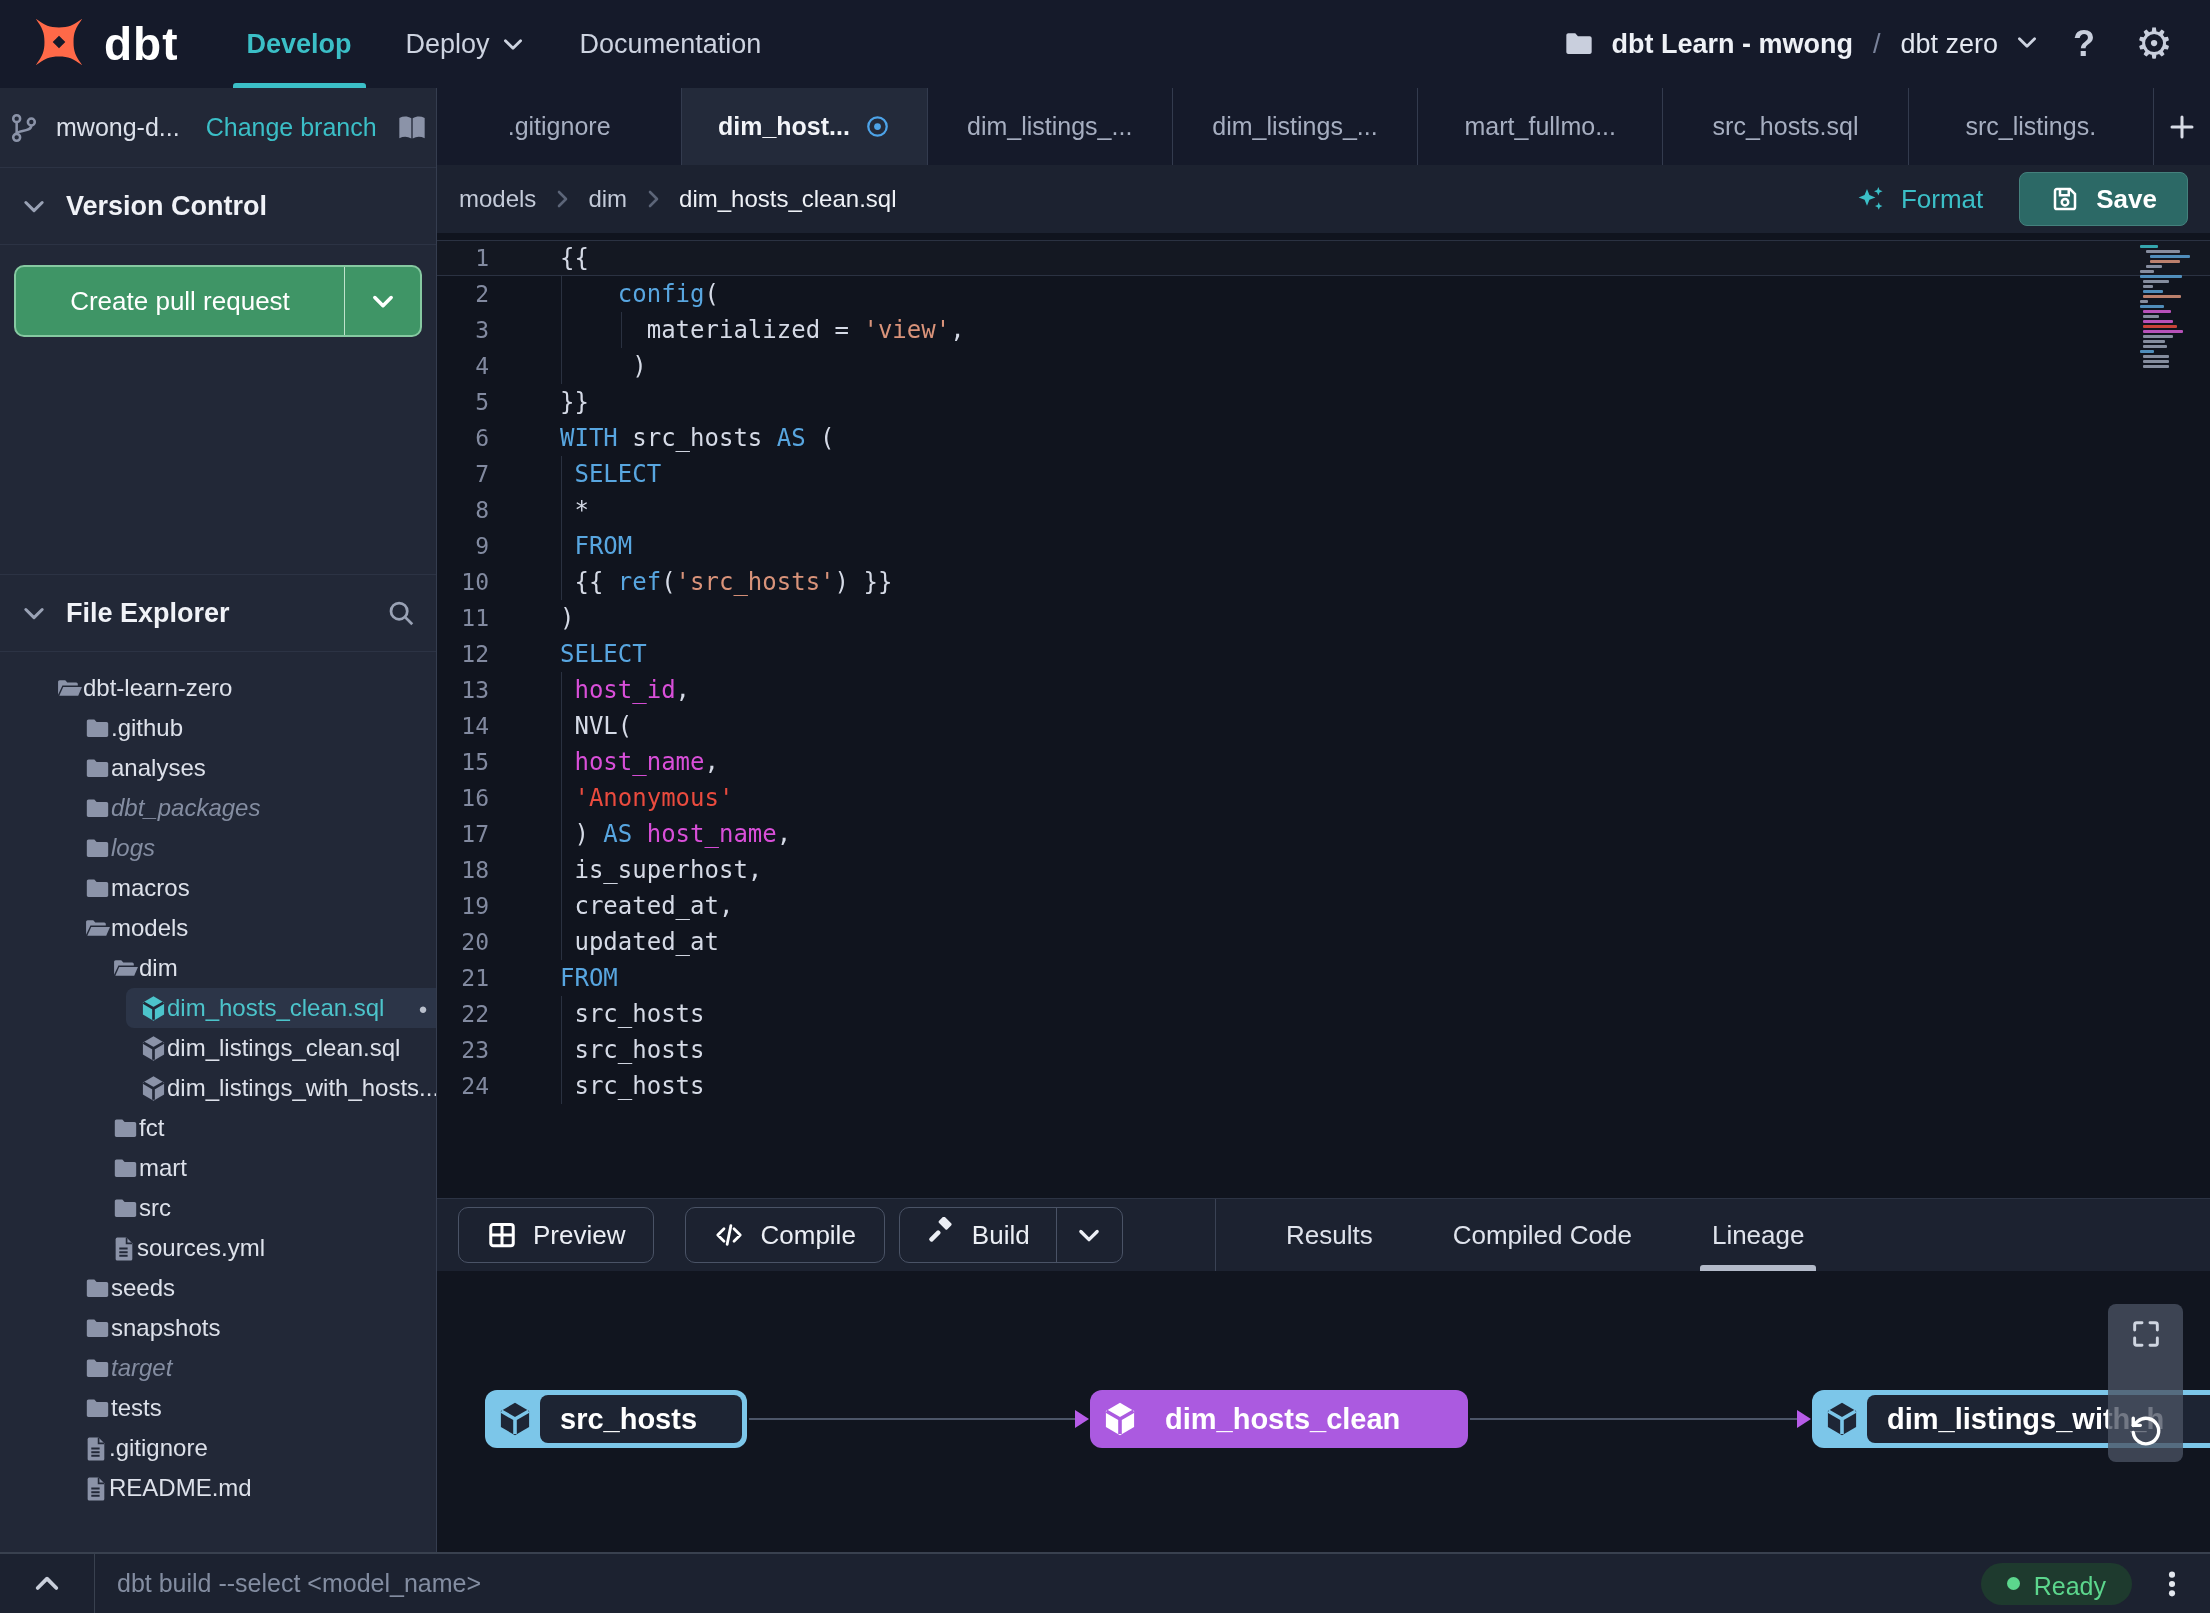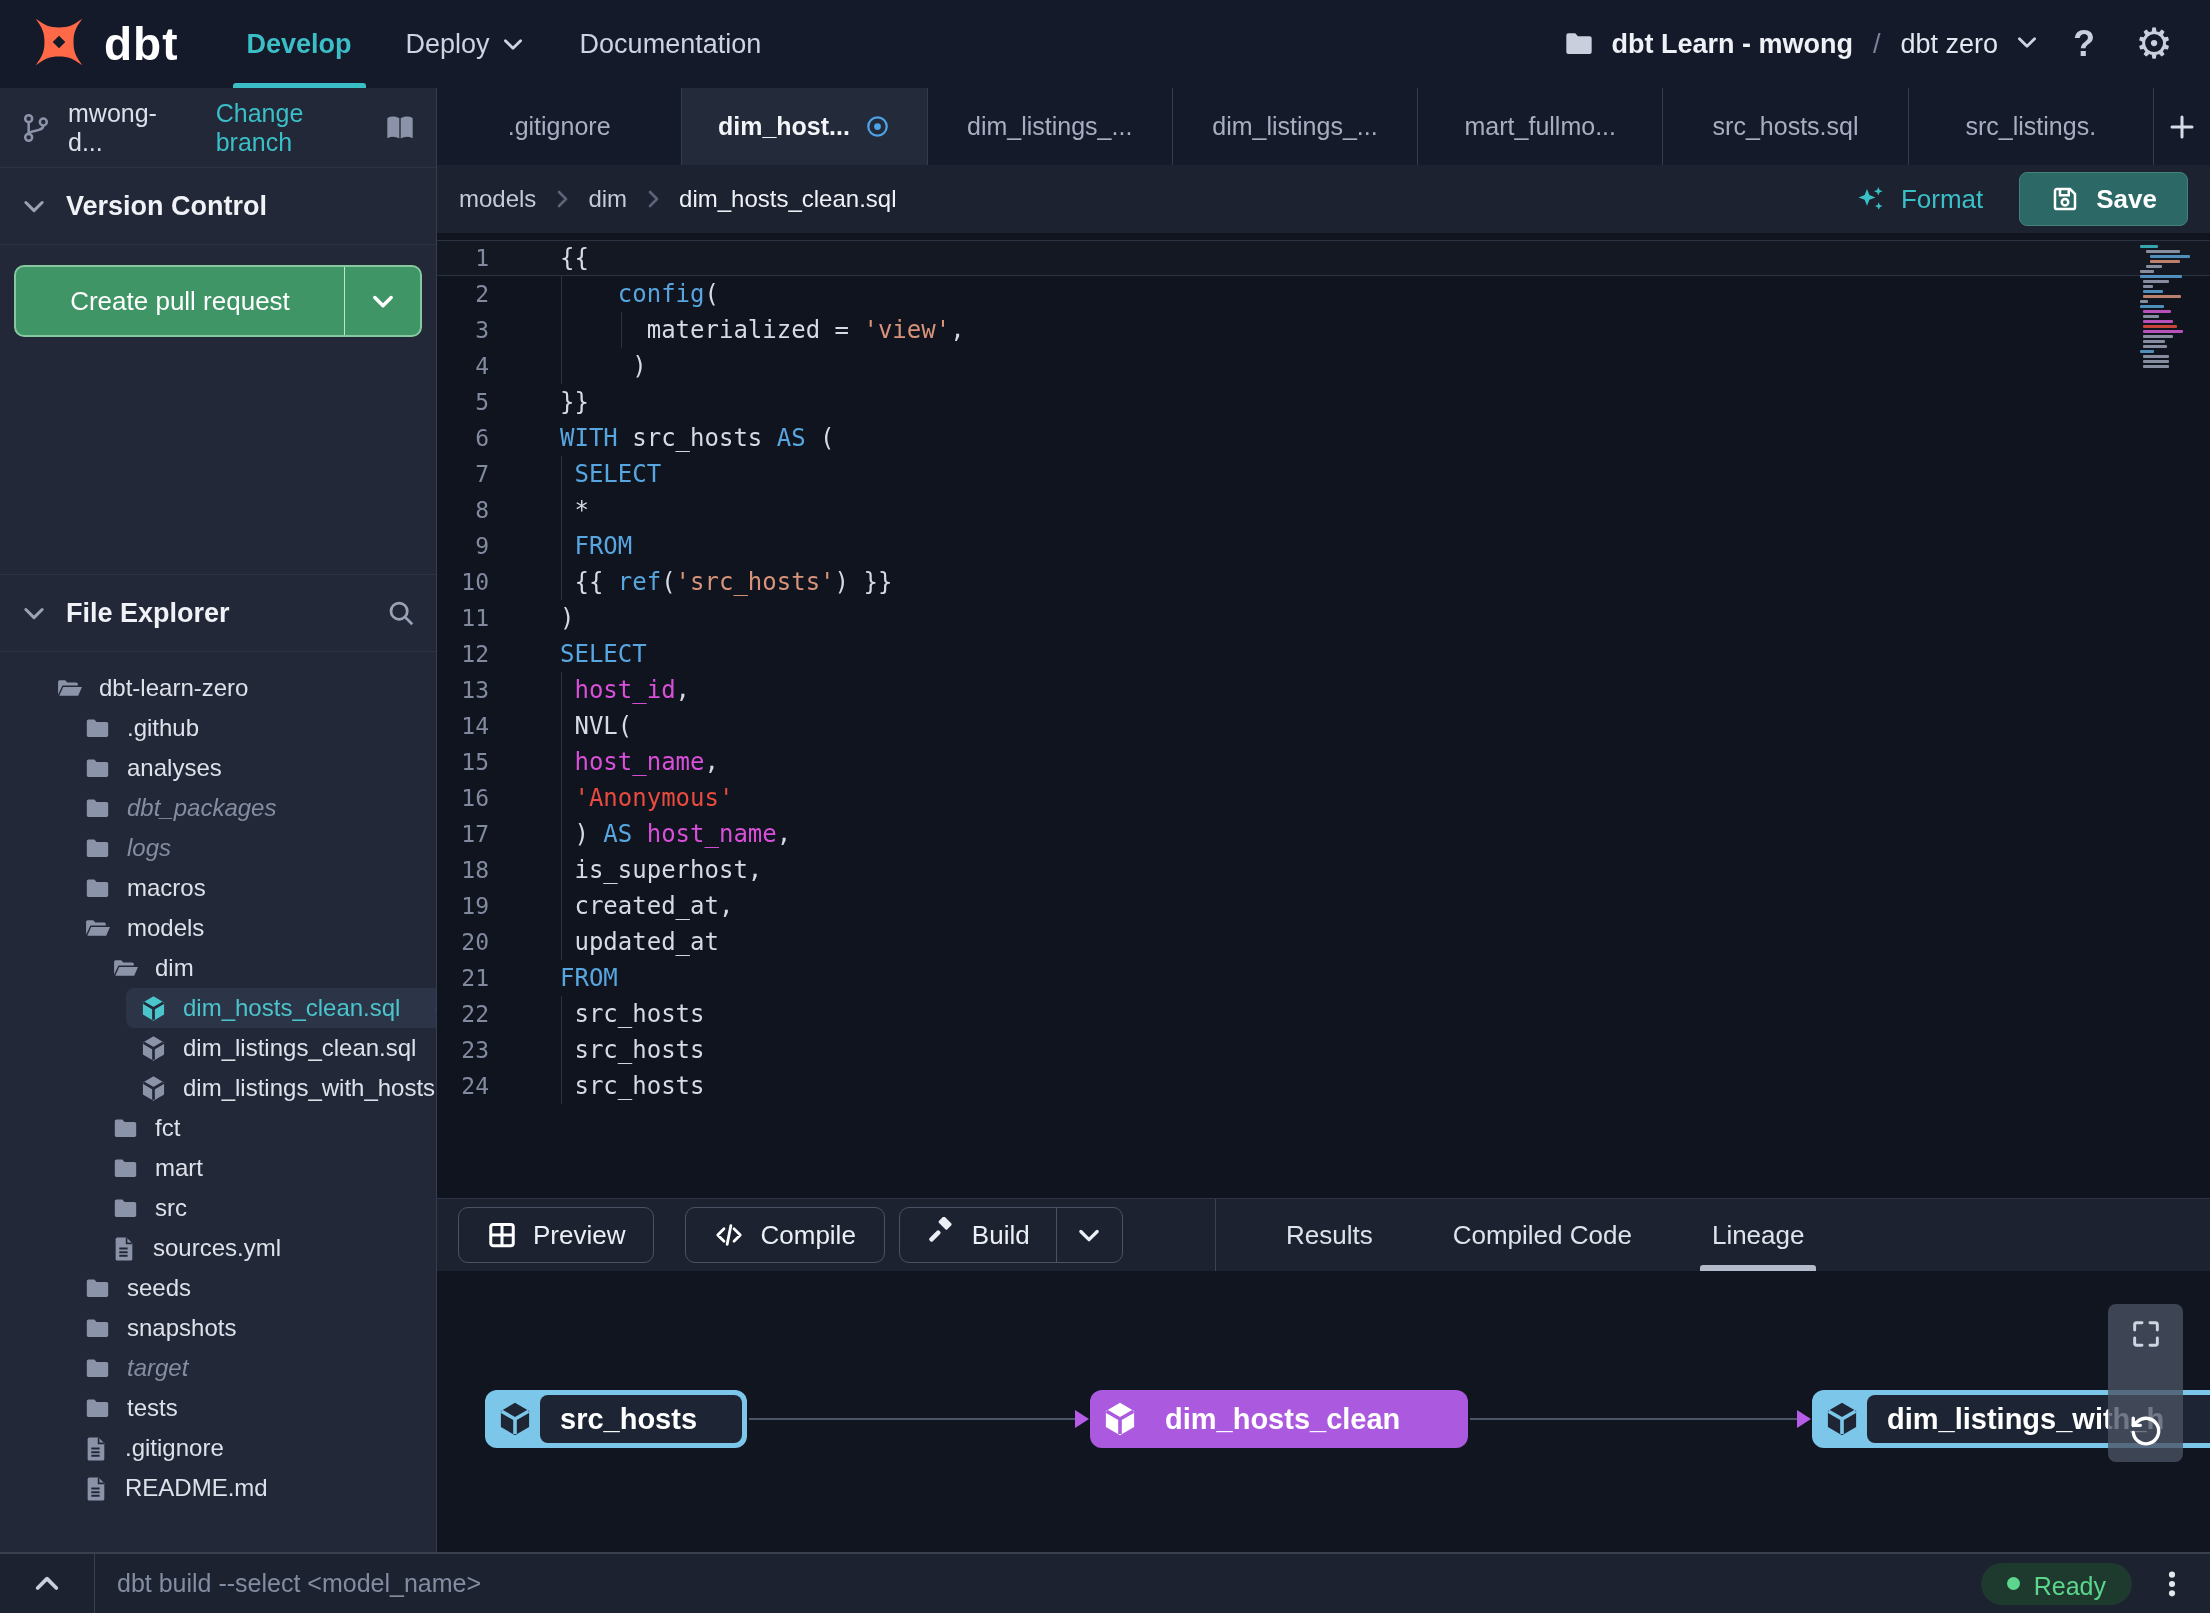--- a/index.html
+++ b/index.html
@@ -30,37 +30,37 @@
   .nav-proj{display:flex;align-items:center;gap:16px;cursor:pointer;}
   .nav-proj .acct{font-size:27px;font-weight:700;color:#eef1f6;}
   .nav-proj .sep{font-size:27px;color:#79829a;margin:0 4px;}
   .nav-proj .proj{font-size:27px;color:#e3e7f0;}
   .icon-btn{display:flex;align-items:center;justify-content:center;width:52px;height:52px;color:#c9cfdd;cursor:pointer;}
   .help-glyph{font-size:36px;font-weight:800;color:#c9cfdd;}
   .gear-glyph{font-size:42px;color:#c9cfdd;line-height:1;}
 
   
   .sidebar{position:absolute;left:0;top:88px;width:437px;height:1464px;background:var(--bg-sidebar);border-right:1px solid var(--divider);z-index:20;overflow:hidden;}
-  .branch-row{height:80px;display:flex;align-items:center;padding:0 20px;border-bottom:1px solid var(--divider-soft);}
+  .branch-row{height:80px;display:flex;align-items:center;padding:0 8px;border-bottom:1px solid var(--divider-soft);}
   .branch-name{font-size:25px;color:#dbe0ea;margin-left:16px;}
   .branch-link{font-size:25px;color:var(--teal);margin-left:26px;cursor:pointer;}
   .branch-row .book{margin-left:auto;color:#8b93a8;cursor:pointer;display:flex;}
   .section-head{height:77px;display:flex;align-items:center;padding:0 20px;border-bottom:1px solid var(--divider-soft);cursor:pointer;}
   .section-head .chev{color:#9aa2b5;display:flex;}
   .section-title{font-size:27px;font-weight:700;color:#f0f2f7;margin-left:18px;}
   .section-head .search{margin-left:auto;color:#9aa2b5;display:flex;cursor:pointer;}
   .vc-body{height:330px;border-bottom:1px solid var(--divider-soft);padding:20px 14px;}
   .pr-btn{display:flex;width:408px;height:72px;border-radius:10px;overflow:hidden;border:2px solid var(--green-border);background:var(--green);cursor:pointer;}
   .pr-btn .pr-main{flex:1;display:flex;align-items:center;justify-content:center;font-size:26px;color:#fff;}
   .pr-btn .pr-caret{width:76px;display:flex;align-items:center;justify-content:center;border-left:1px solid #bfe3cc;color:#fff;}
   .tree{padding-top:16px;}
   .tree-row{height:40px;display:flex;align-items:center;cursor:pointer;}
   .tree-pill{display:inline-flex;align-items:center;height:40px;border-radius:8px;padding:0 16px 0 14px;}
   .tree-row .t-icon{display:flex;color:#8b93a8;}
-  .tree-label{font-size:24px;color:#dde1ea;margin-left:16px;white-space:nowrap;}
+  .tree-label{font-size:24px;color:#dde1ea;white-space:nowrap;}
   .tree-row.muted .tree-label{color:#848da1;font-style:italic;}
   .tree-row.selected .tree-pill{background:#2c3548;}
   .tree-row.selected .t-icon{color:var(--teal-file);}
   .tree-row.selected .tree-label{color:var(--teal-file);}
   .tree-dot{font-size:15px;color:#b9bfcc;margin-left:34px;}
 
   
   .main{position:absolute;left:437px;top:88px;width:1773px;height:1464px;}
 
   .tabbar{position:absolute;left:0;top:0;width:100%;height:77px;background:var(--bg-nav);display:flex;}

